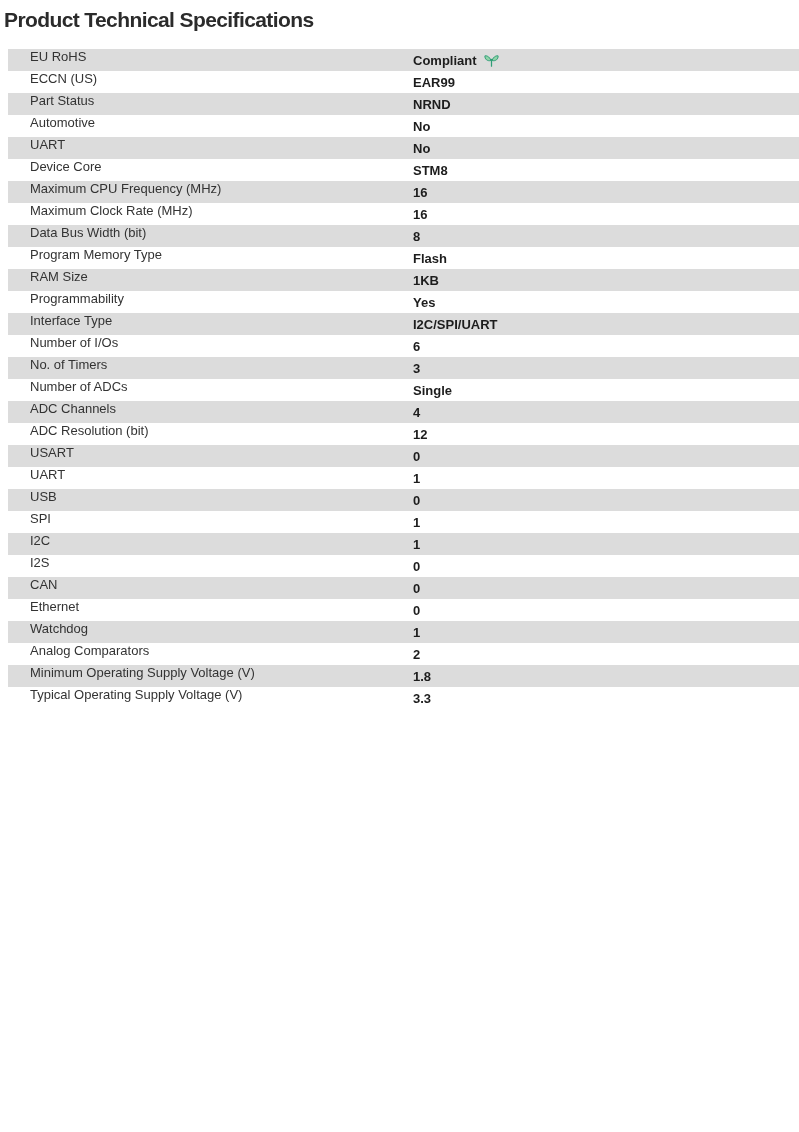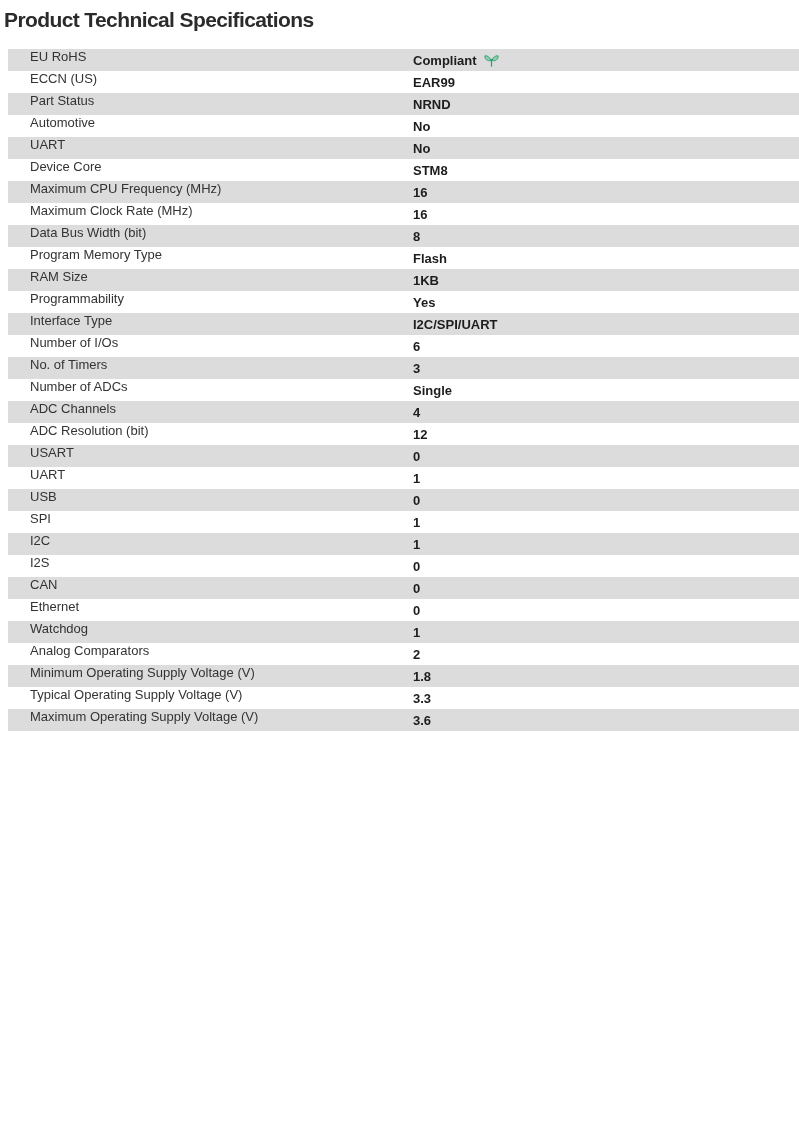--- a/index.html
+++ b/index.html
@@ -307,20 +307,13 @@
   </div>
 
   <div class="spec-row">
     <span class="spec-label">Typical Operating Supply Voltage (V)</span>
     <span class="spec-value">
       <span class="value-text">3.3</span>
 
     </span>
   </div>
 
-  <div class="spec-row">
-    <span class="spec-label">Maximum Operating Supply Voltage (V)</span>
-    <span class="spec-value">
-      <span class="value-text">3.6</span>
-
-    </span>
-  </div>
 </div>
 
 </body></html>

